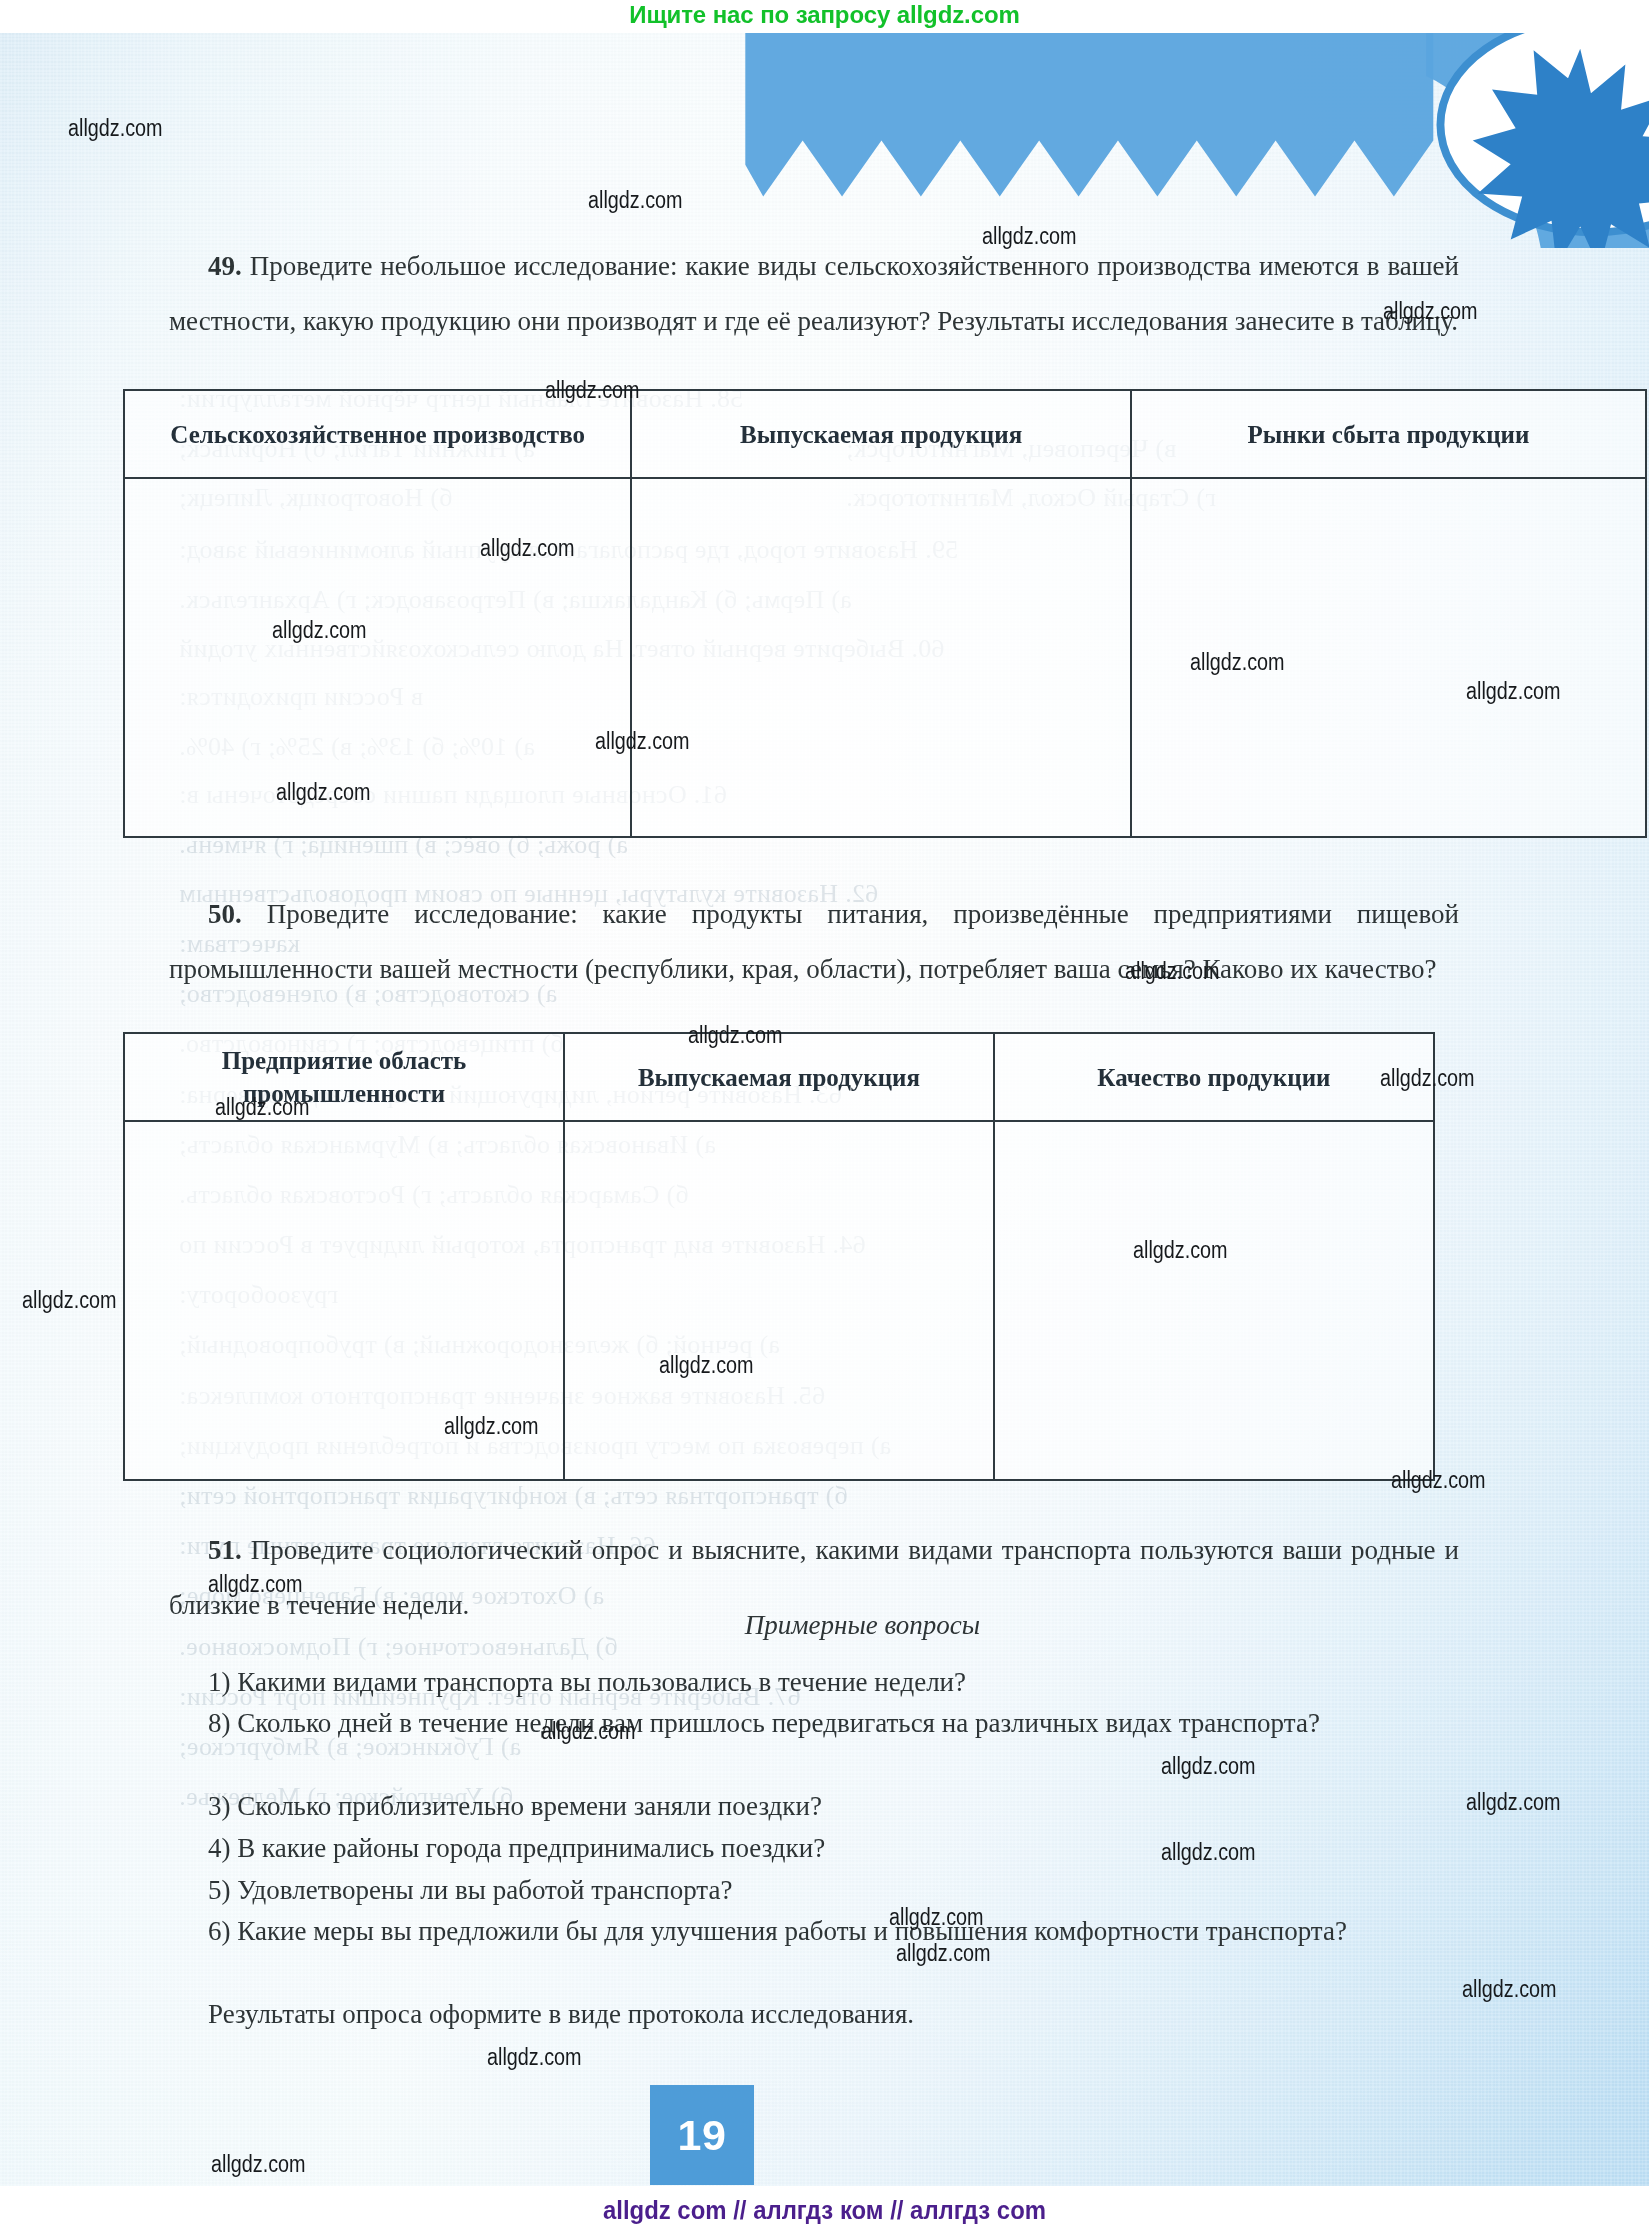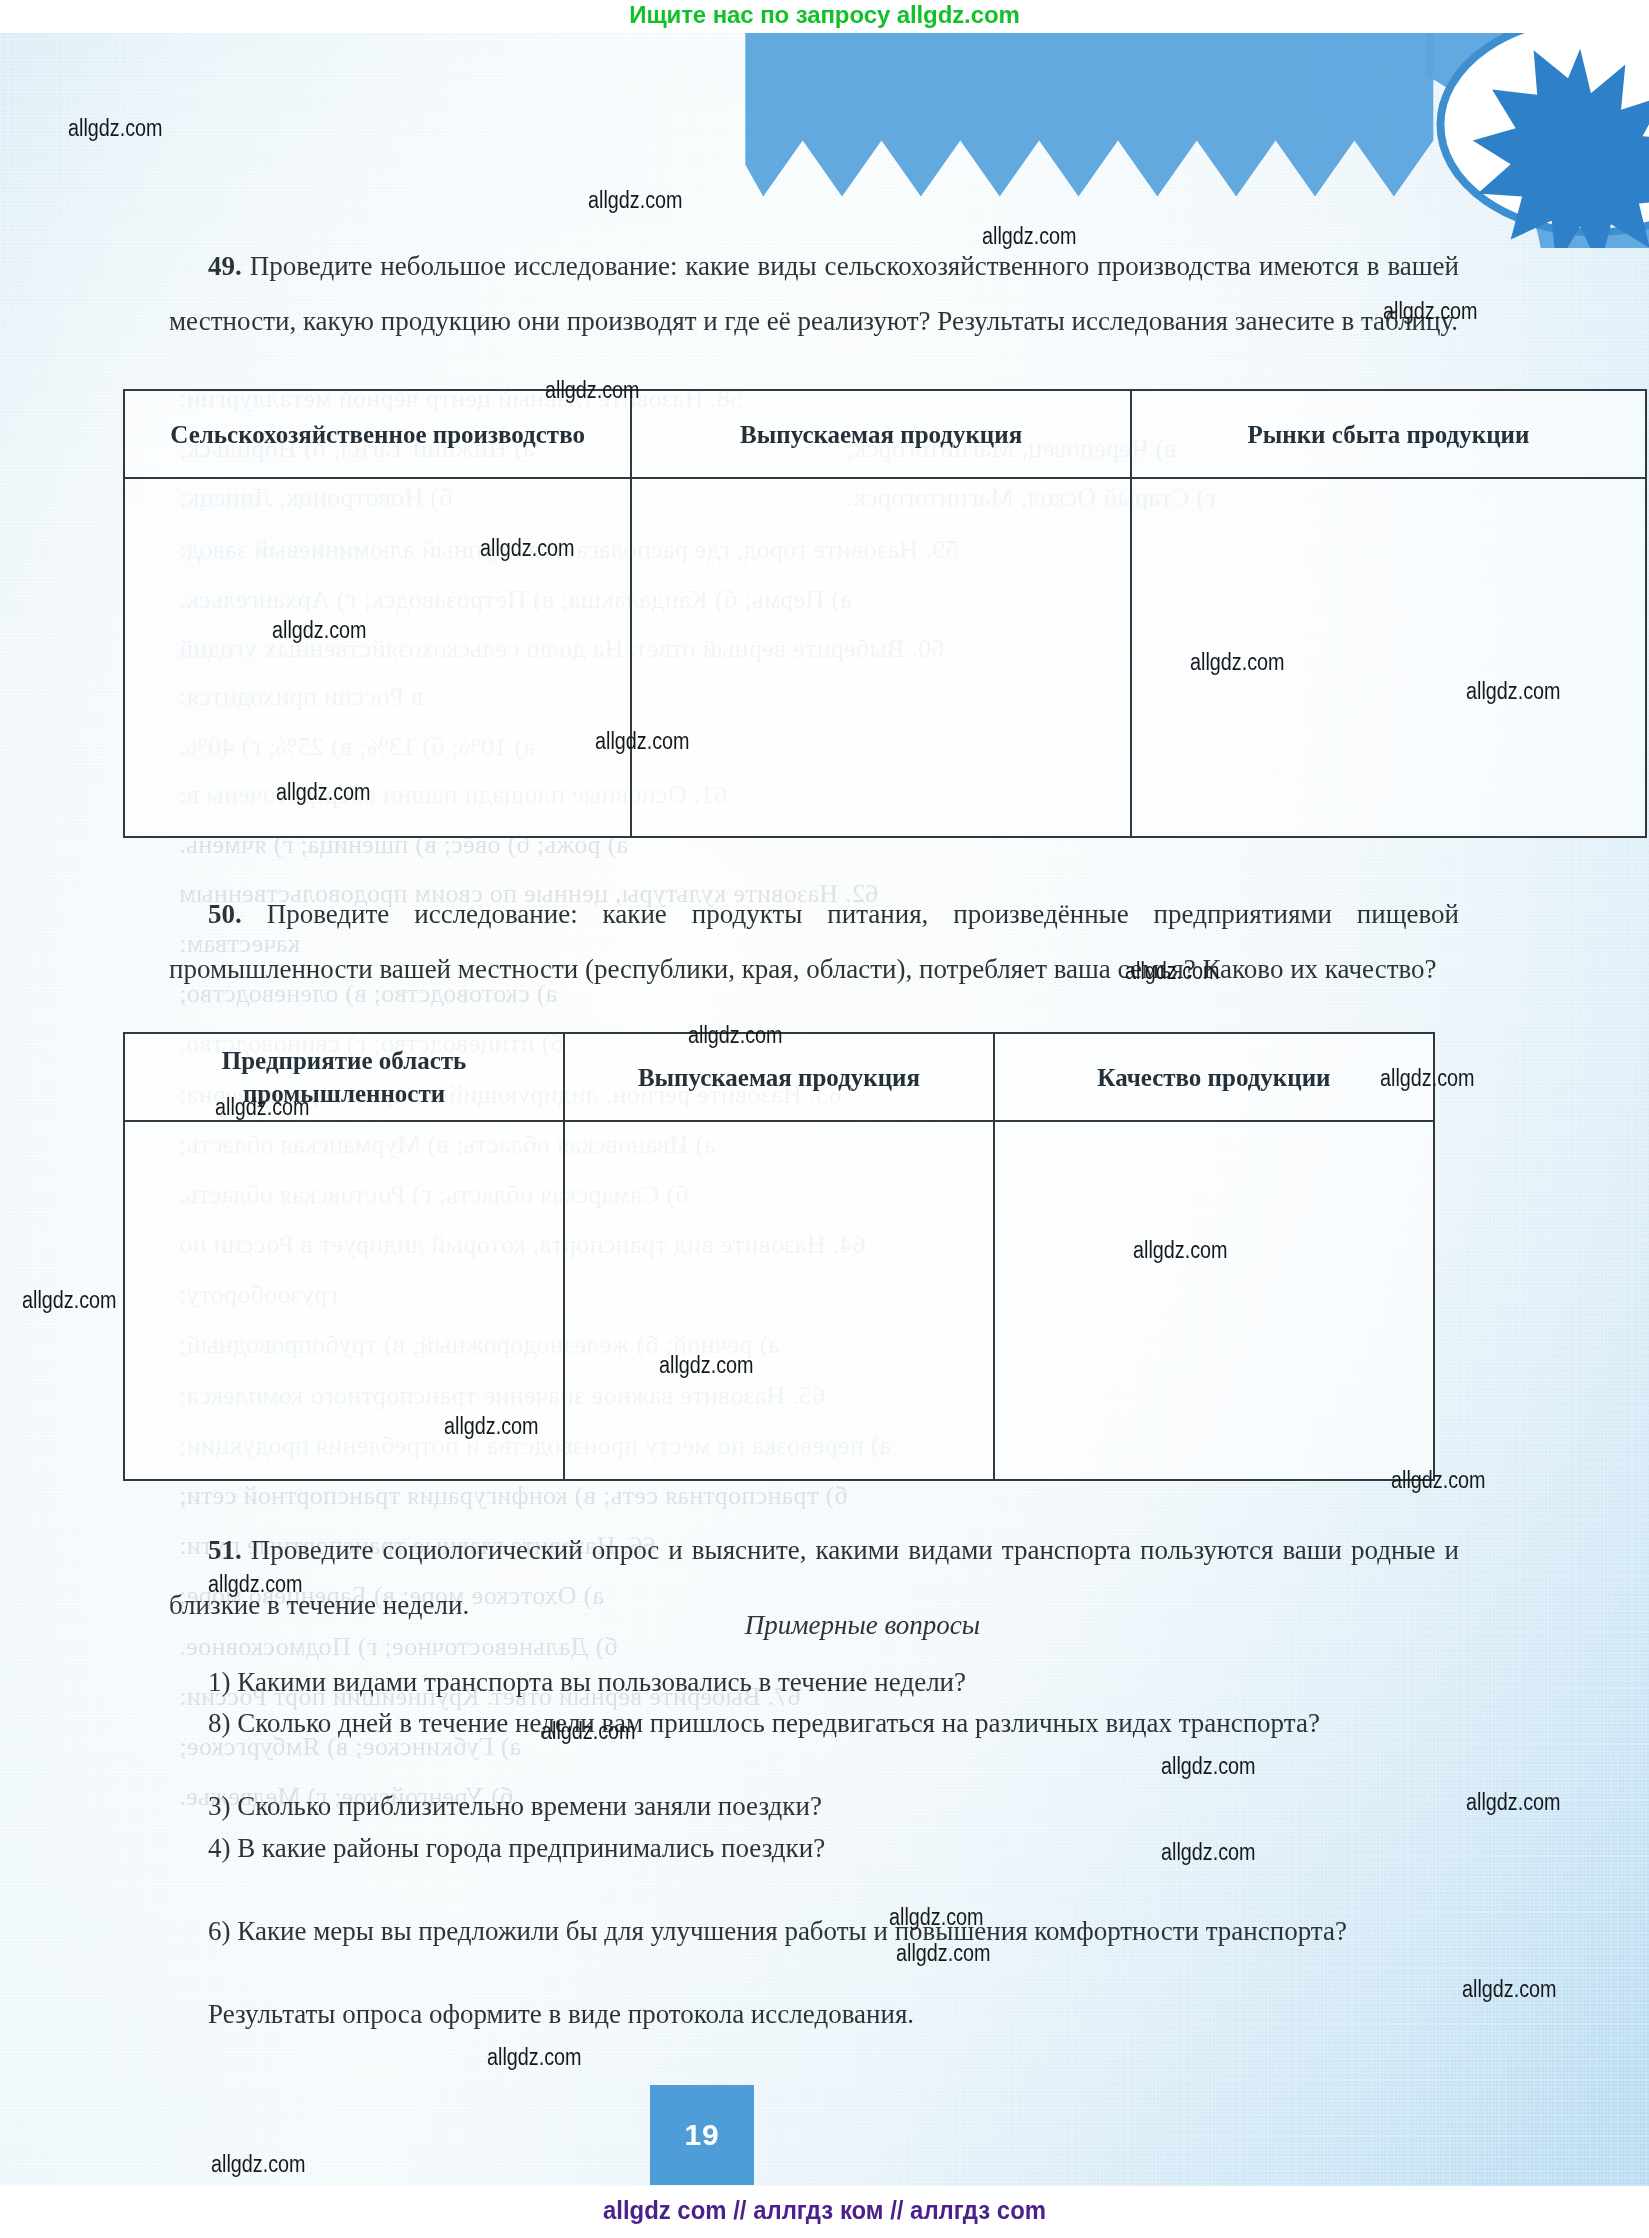--- a/index.html
+++ b/index.html
@@ -147,21 +147,21 @@
   .pagenum-box {
     position: absolute;
     background: #4e9cd8;
     display: flex;
     align-items: center;
     justify-content: center;
   }
   .pagenum-box span {
     color: #ffffff;
     font-family: "Liberation Sans", sans-serif;
-    font-size: 30px;
+    font-size: 43px;
     font-weight: 700;
     letter-spacing: 0.7px;
   }
 
   
   .wm-layer { position: absolute; inset: 0; pointer-events: none; }
   .wm {
     position: absolute;
     font-family: "Liberation Sans", sans-serif;
     font-size: 23px;
@@ -307,20 +307,21 @@
       <div class="centered-italic" style="left:0; top:1577px;padding-left:38px;">Примерные вопросы</div>
 
       <div class="qline indent" style="left:169px; top:1629px; width:1290px;">1) Какими видами транспорта вы пользовались в течение недели?</div>
 
       <div class="qline indent" style="left:169px; top:1670px; width:1290px;">8) Сколько дней в течение недели вам пришлось передвигаться на различных видах транспорта?</div>
 
       <div class="qline indent" style="left:169px; top:1753px; width:1290px;">3) Сколько приблизительно времени заняли поездки?</div>
 
       <div class="qline indent" style="left:169px; top:1795px; width:1290px;">4) В какие районы города предпринимались поездки?</div>
 
+      <div class="qline indent" style="left:169px; top:1837px; width:1290px;">5) Удовлетворены ли вы работой транспорта?</div>
 
       <div class="qline indent" style="left:169px; top:1878px; width:1290px;">6) Какие меры вы предложили бы для улучшения работы и повышения комфортности транспорта?</div>
 
       <div class="qline indent" style="left:169px; top:1961px; width:1290px;">Результаты опроса оформите в виде протокола исследования.</div>
 
       <div class="pagenum-box" style="left:650px; top:2052px; width:104px; height:100px;">
         <span>19</span>
       </div>
 
     </div>

